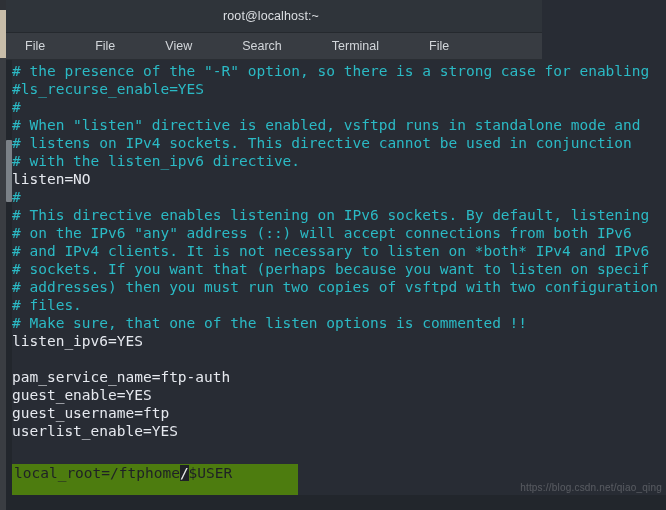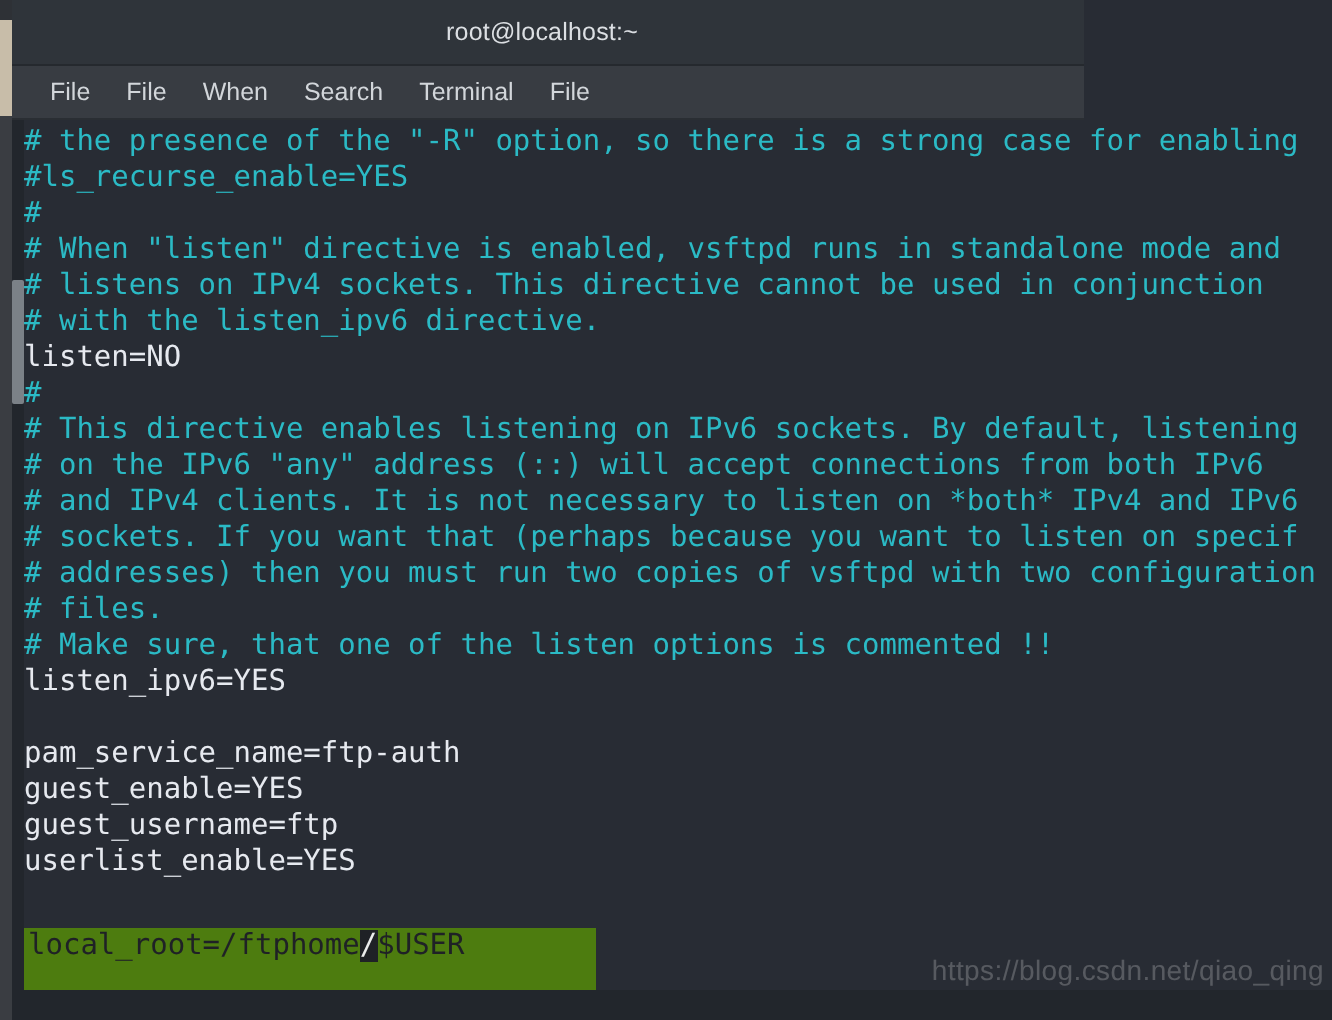--- a/index.html
+++ b/index.html
@@ -75,20 +75,21 @@
 
   .menubar {
     position: relative;
     height: 27px;
     background: #383c42;
     border-bottom: 1px solid #2a2e33;
     display: flex;
     align-items: center;
     padding-left: 10px;
     box-sizing: border-box;
+    gap: 32px;
   }
   .menu-item {
     font-family: "Liberation Sans", sans-serif;
     font-size: 12.5px;
     color: #d2d6da;
     padding: 2px 9px;
     cursor: default;
     white-space: nowrap;
   }
 
@@ -169,21 +170,21 @@
     color: #ee1b12;
     white-space: nowrap;
     z-index: 7;
   }
 
   .watermark {
     position: absolute;
     right: 4px;
     bottom: 18px;
     font-family: "Liberation Sans", sans-serif;
-    font-size: 14px;
+    font-size: 10px;
     color: rgba(255,255,255,0.22);
     white-space: nowrap;
     letter-spacing: 0.2px;
     z-index: 9;
   }
 
   .bottom-strip {
     position: absolute;
     left: 0;
     bottom: 0;
@@ -205,21 +206,21 @@
 
   <div class="term-window">
 
     <div class="titlebar">
       <span class="titlebar-title">root@localhost:~</span>
     </div>
 
     <div class="menubar">
       <div class="menu-item">File</div>
       <div class="menu-item">File</div>
-      <div class="menu-item">When</div>
+      <div class="menu-item">View</div>
       <div class="menu-item">Search</div>
       <div class="menu-item">Terminal</div>
       <div class="menu-item">File</div>
     </div>
 
     <div class="term-body">
 
       <div class="scrollbar-track">
         <div class="scrollbar-thumb" style="top:80px;height:62px;"></div>
       </div>

